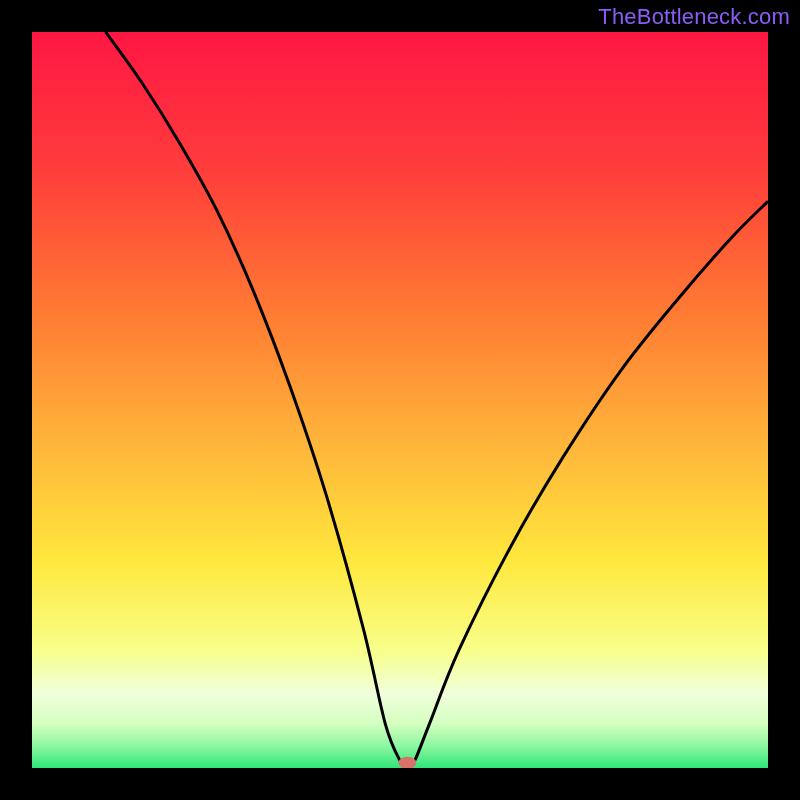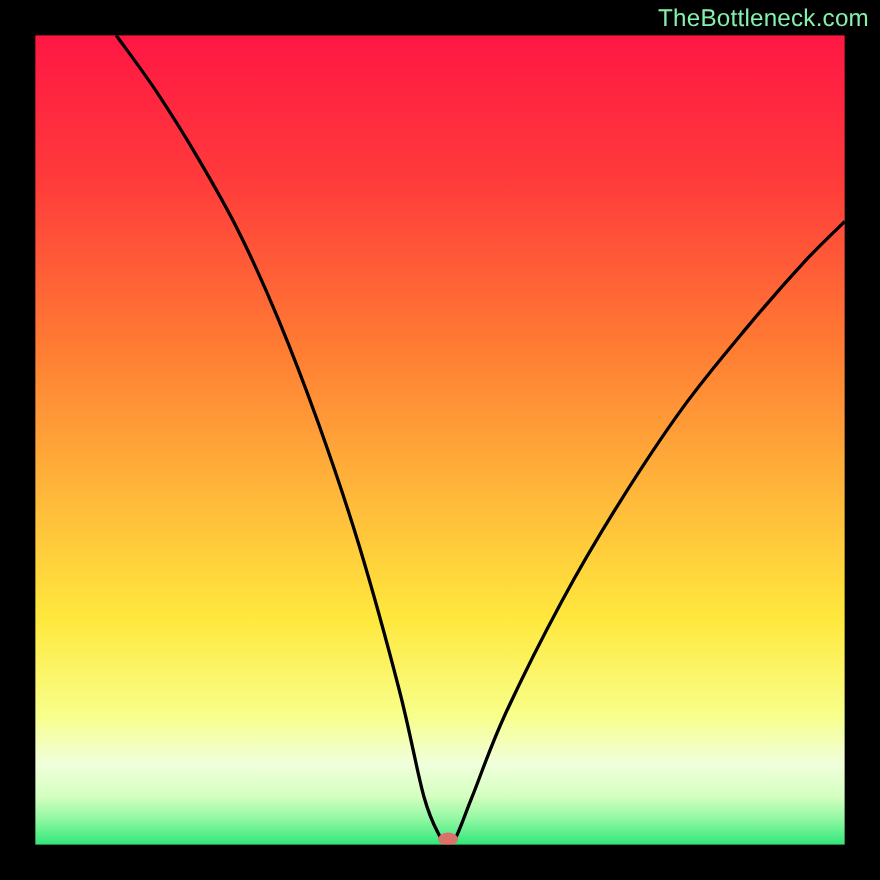--- a/index.html
+++ b/index.html
@@ -8,21 +8,21 @@
     width: 800px;
     height: 800px;
     background: #000;
     position: relative;
     font-family: Arial, Helvetica, sans-serif;
   }
   .watermark {
     position: absolute;
     top: 4px;
     right: 10px;
-    color: #86efac;
+    color: #8b5cf6;
     font-size: 22px;
     z-index: 10;
     letter-spacing: 0.2px;
   }
   .plot-frame {
     position: absolute;
     left: 32px;
     top: 32px;
     width: 736px;
     height: 736px;

